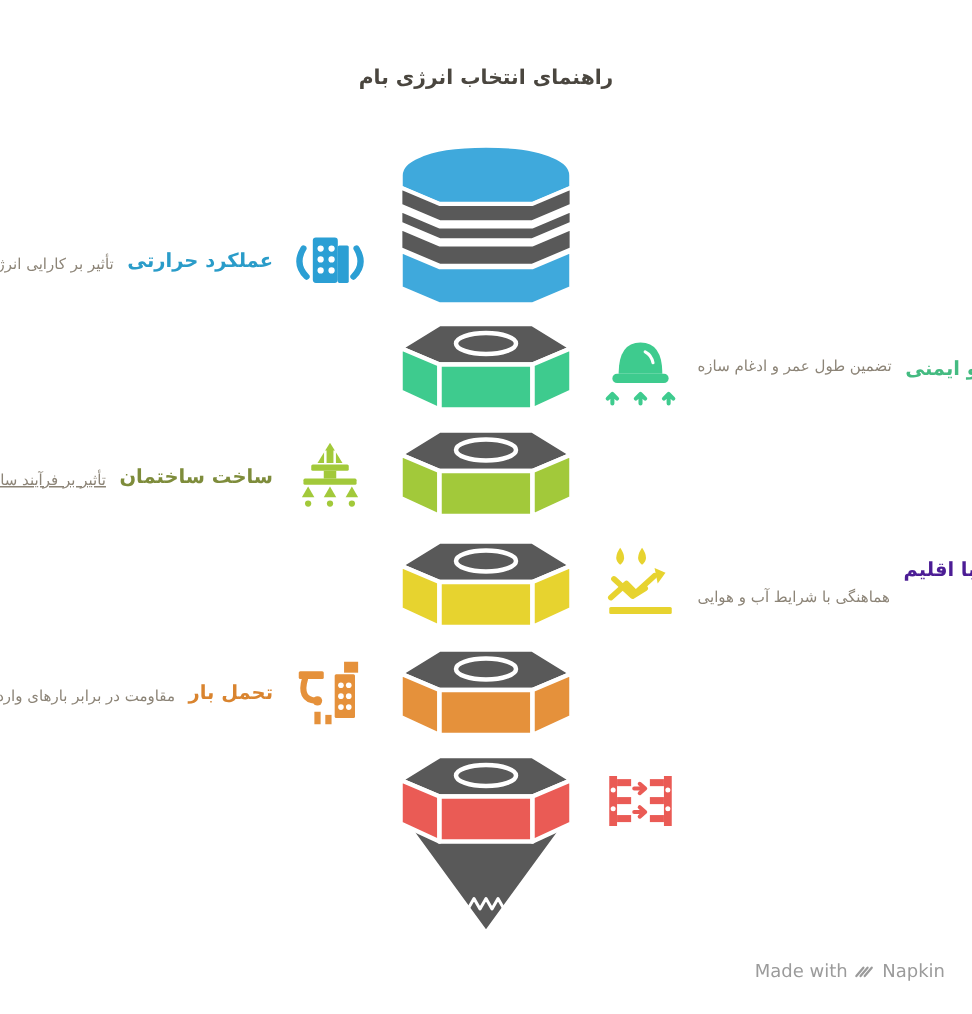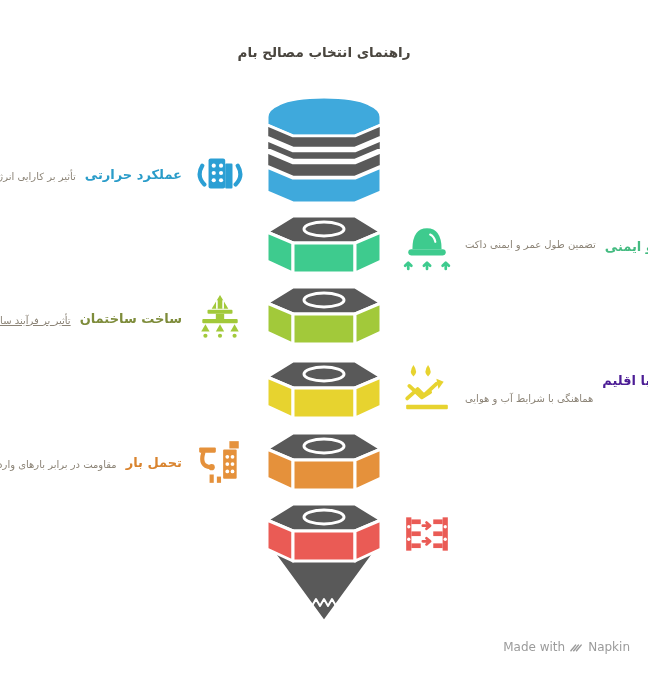--- a/index.html
+++ b/index.html
@@ -26,21 +26,21 @@
     position:absolute;right:18px;bottom:22px;display:flex;align-items:center;gap:5px;
     font-size:12px;
   }
   .watermark svg{width:13px;height:12px;}
 </style>
 </head>
 <body>
 
 <div class="canvas">
 
-  <div class="main-title" style="color: rgb(74, 70, 63);">راهنمای انتخاب مصالح بام</div>
+  <div class="main-title" style="color: rgb(74, 70, 63);">راهنمای انتخاب انرژی بام</div>
 
   <svg class="pencil-svg" viewBox="0 0 116 532" xmlns="http://www.w3.org/2000/svg">
     <defs>
       <g id="nut">
         <polygon points="1,19 27,3 89,3 115,19 89,30 27,30" fill="#595959" stroke="#fff" stroke-width="3" stroke-linejoin="round"></polygon>
         <polygon points="1,19 27,30 27,60 1,48" fill="currentColor" stroke="#fff" stroke-width="3" stroke-linejoin="round"></polygon>
         <polygon points="27,30 89,30 89,60 27,60" fill="currentColor" stroke="#fff" stroke-width="3" stroke-linejoin="round"></polygon>
         <polygon points="115,19 89,30 89,60 115,48" fill="currentColor" stroke="#fff" stroke-width="3" stroke-linejoin="round"></polygon>
         <ellipse cx="58" cy="16" rx="20" ry="7" fill="none" stroke="#fff" stroke-width="3"></ellipse>
       </g>
@@ -95,21 +95,21 @@
         <path d="M10 27 Q10 7 24 7 Q38 7 38 27 Z" fill="currentColor"></path>
         <rect x="6" y="27" width="36" height="6" rx="3" fill="currentColor"></rect>
         <path d="M27 13 Q31 15 32 20" fill="none" stroke="#fff" stroke-width="2" stroke-linecap="round"></path>
         <path d="M6 46 V41 M3 43 L6 40 L9 43" fill="none" stroke="currentColor" stroke-width="2.6" stroke-linecap="round" stroke-linejoin="round"></path>
         <path d="M24 46 V41 M21 43 L24 40 L27 43" fill="none" stroke="currentColor" stroke-width="2.6" stroke-linecap="round" stroke-linejoin="round"></path>
         <path d="M42 46 V41 M39 43 L42 40 L45 43" fill="none" stroke="currentColor" stroke-width="2.6" stroke-linecap="round" stroke-linejoin="round"></path>
       </svg>
     </div>
     <div class="texts">
       <div class="label-title" style="color: rgb(68, 187, 129);">دوام و ایمنی</div>
-      <div class="label-sub" style="color: rgb(140, 132, 119);">تضمین طول عمر و ایمنی داکت</div>
+      <div class="label-sub" style="color: rgb(140, 132, 119);">تضمین طول عمر و ادغام سازه</div>
     </div>
   </div>
 
   <div class="label-row left" style="top:292px">
     <div class="texts">
       <div class="label-title" style="color: rgb(126, 140, 59);">ساخت ساختمان</div>
       <div class="label-sub" style="color: rgb(140, 132, 119); text-decoration: underline;">تأثیر بر فرآیند ساخت</div>
     </div>
     <div class="icon" style="color: rgb(162, 201, 58);">
       <svg viewBox="0 0 48 48">

